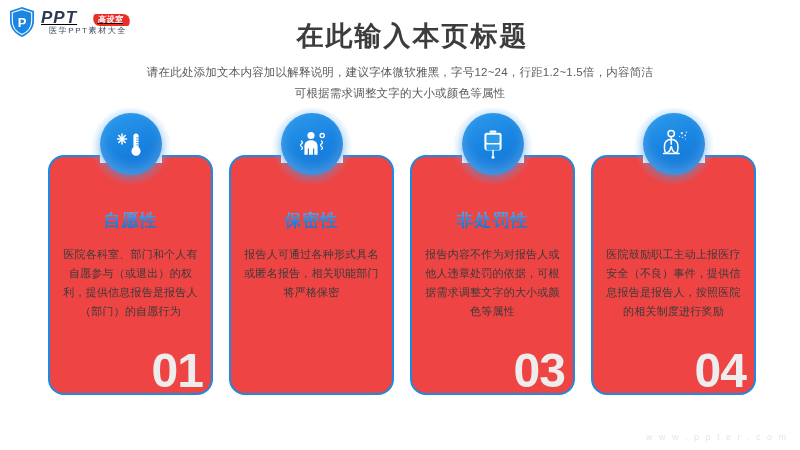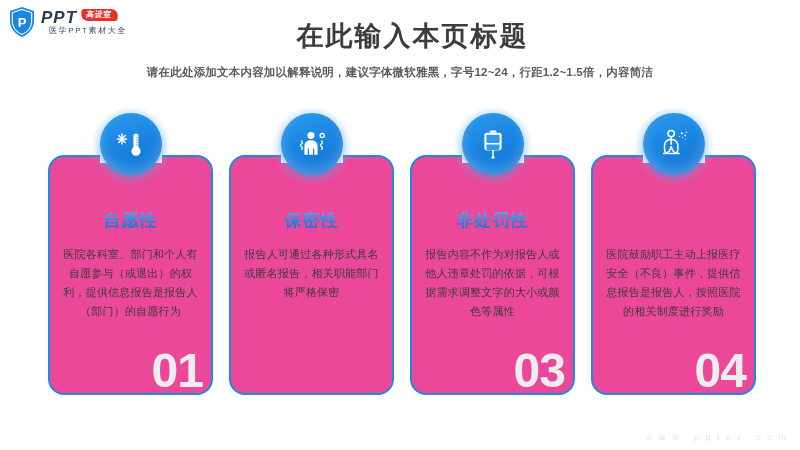--- a/index.html
+++ b/index.html
@@ -8,21 +8,21 @@
     font-family:"Liberation Sans","DejaVu Sans",sans-serif;
     background:#ffffff;
     position:relative;
   }
 
   
   .logo { position:absolute; left:8px; top:6px; display:flex; align-items:center; gap:5px; }
   .shield { position:relative; width:28px; height:32px; }
   .shield svg { display:block; }
   .logo-txt { display:flex; flex-direction:column; gap:1px; }
-  .logo-row1 { display:flex; align-items:flex-start; gap:4px; }
+  .logo-row1 { display:flex; align-items:flex-end; gap:16px;text-decoration:underline; }
   .ppt-word {
     font-weight:bold; font-style:italic; font-size:17px; letter-spacing:1px;
     color:#2b3a52; line-height:1;
   }
   .red-badge {
     background:#e8302b; color:#fff; font-size:8px; font-weight:bold;
     padding:2px 6px 2px 5px; border-radius:2px 8px 2px 8px; line-height:1;
     letter-spacing:0.5px; transform:skewX(-8deg);
   }
   .logo-sub {
@@ -31,33 +31,33 @@
 
   
   .page-title {
     position:absolute; left:0; right:0; top:18px; text-align:center;
     font-size:27px; font-weight:bold; color:#3c3c3c; letter-spacing:2px;margin-left:25px;
   }
   .subtitle {
     position:absolute; left:0; right:0; top:62px; text-align:center;
     font-size:11.5px; color:#5a5a5a; line-height:21px; letter-spacing:0.2px;
   }
-  .subtitle div { white-space:nowrap;font-weight:bold; }
+  .subtitle div { white-space:nowrap; }
 
   
   .cards {
     position:absolute; left:48px; top:155px; width:708px; height:240px;
     display:flex; justify-content:space-between;
   }
   .card {
     position:relative;
     width:165px; height:240px;
     border:2px solid #1b8ae0;
     border-radius:16px;
-    background:#ec4899;
+    background:#ef4444;
   }
   
   .card .notch {
     position:absolute; top:-4px; left:50%; transform:translateX(-50%);
     width:62px; height:10px; background:#fff;
   }
   .icon-wrap {
     position:absolute; top:-44px; left:50%; transform:translateX(-50%);
     width:62px; height:62px;
   }
@@ -115,20 +115,21 @@
       <span class="red-badge">高设室</span>
     </div>
     <div class="logo-sub">医学PPT素材大全</div>
   </div>
 </div>
 
 <div class="page-title">在此输入本页标题</div>
 
 <div class="subtitle">
   <div>请在此处添加文本内容加以解释说明，建议字体微软雅黑，字号12~24，行距1.2~1.5倍，内容简洁</div>
+  <div>可根据需求调整文字的大小或颜色等属性</div>
 </div>
 
 <div class="cards">
 
   <div class="card">
     <div class="notch"></div>
     <div class="icon-wrap">
       <div class="icon-glow"></div>
       <div class="icon-circle">
         <svg width="34" height="34" viewBox="0 0 34 34">

